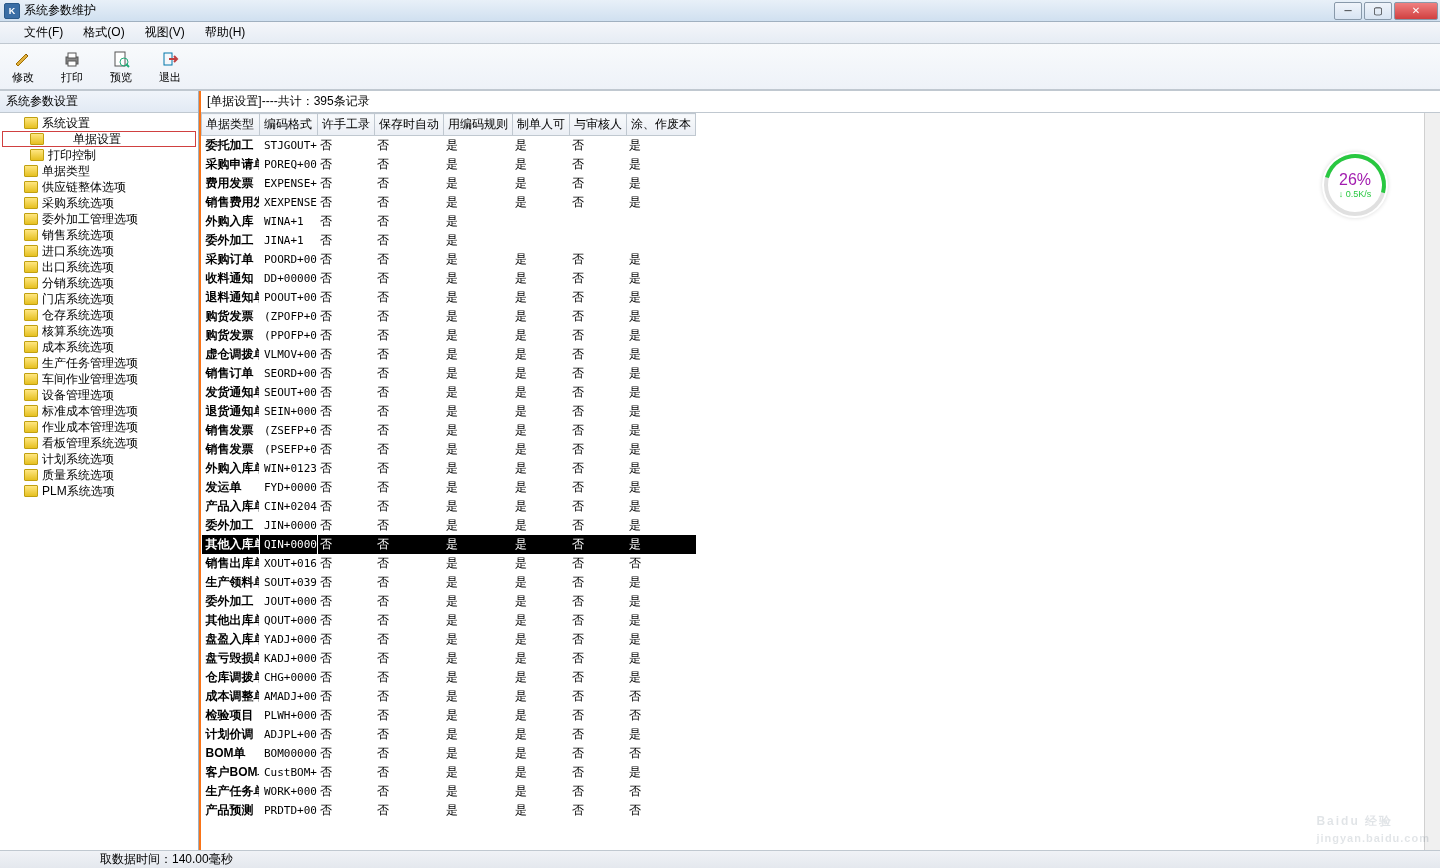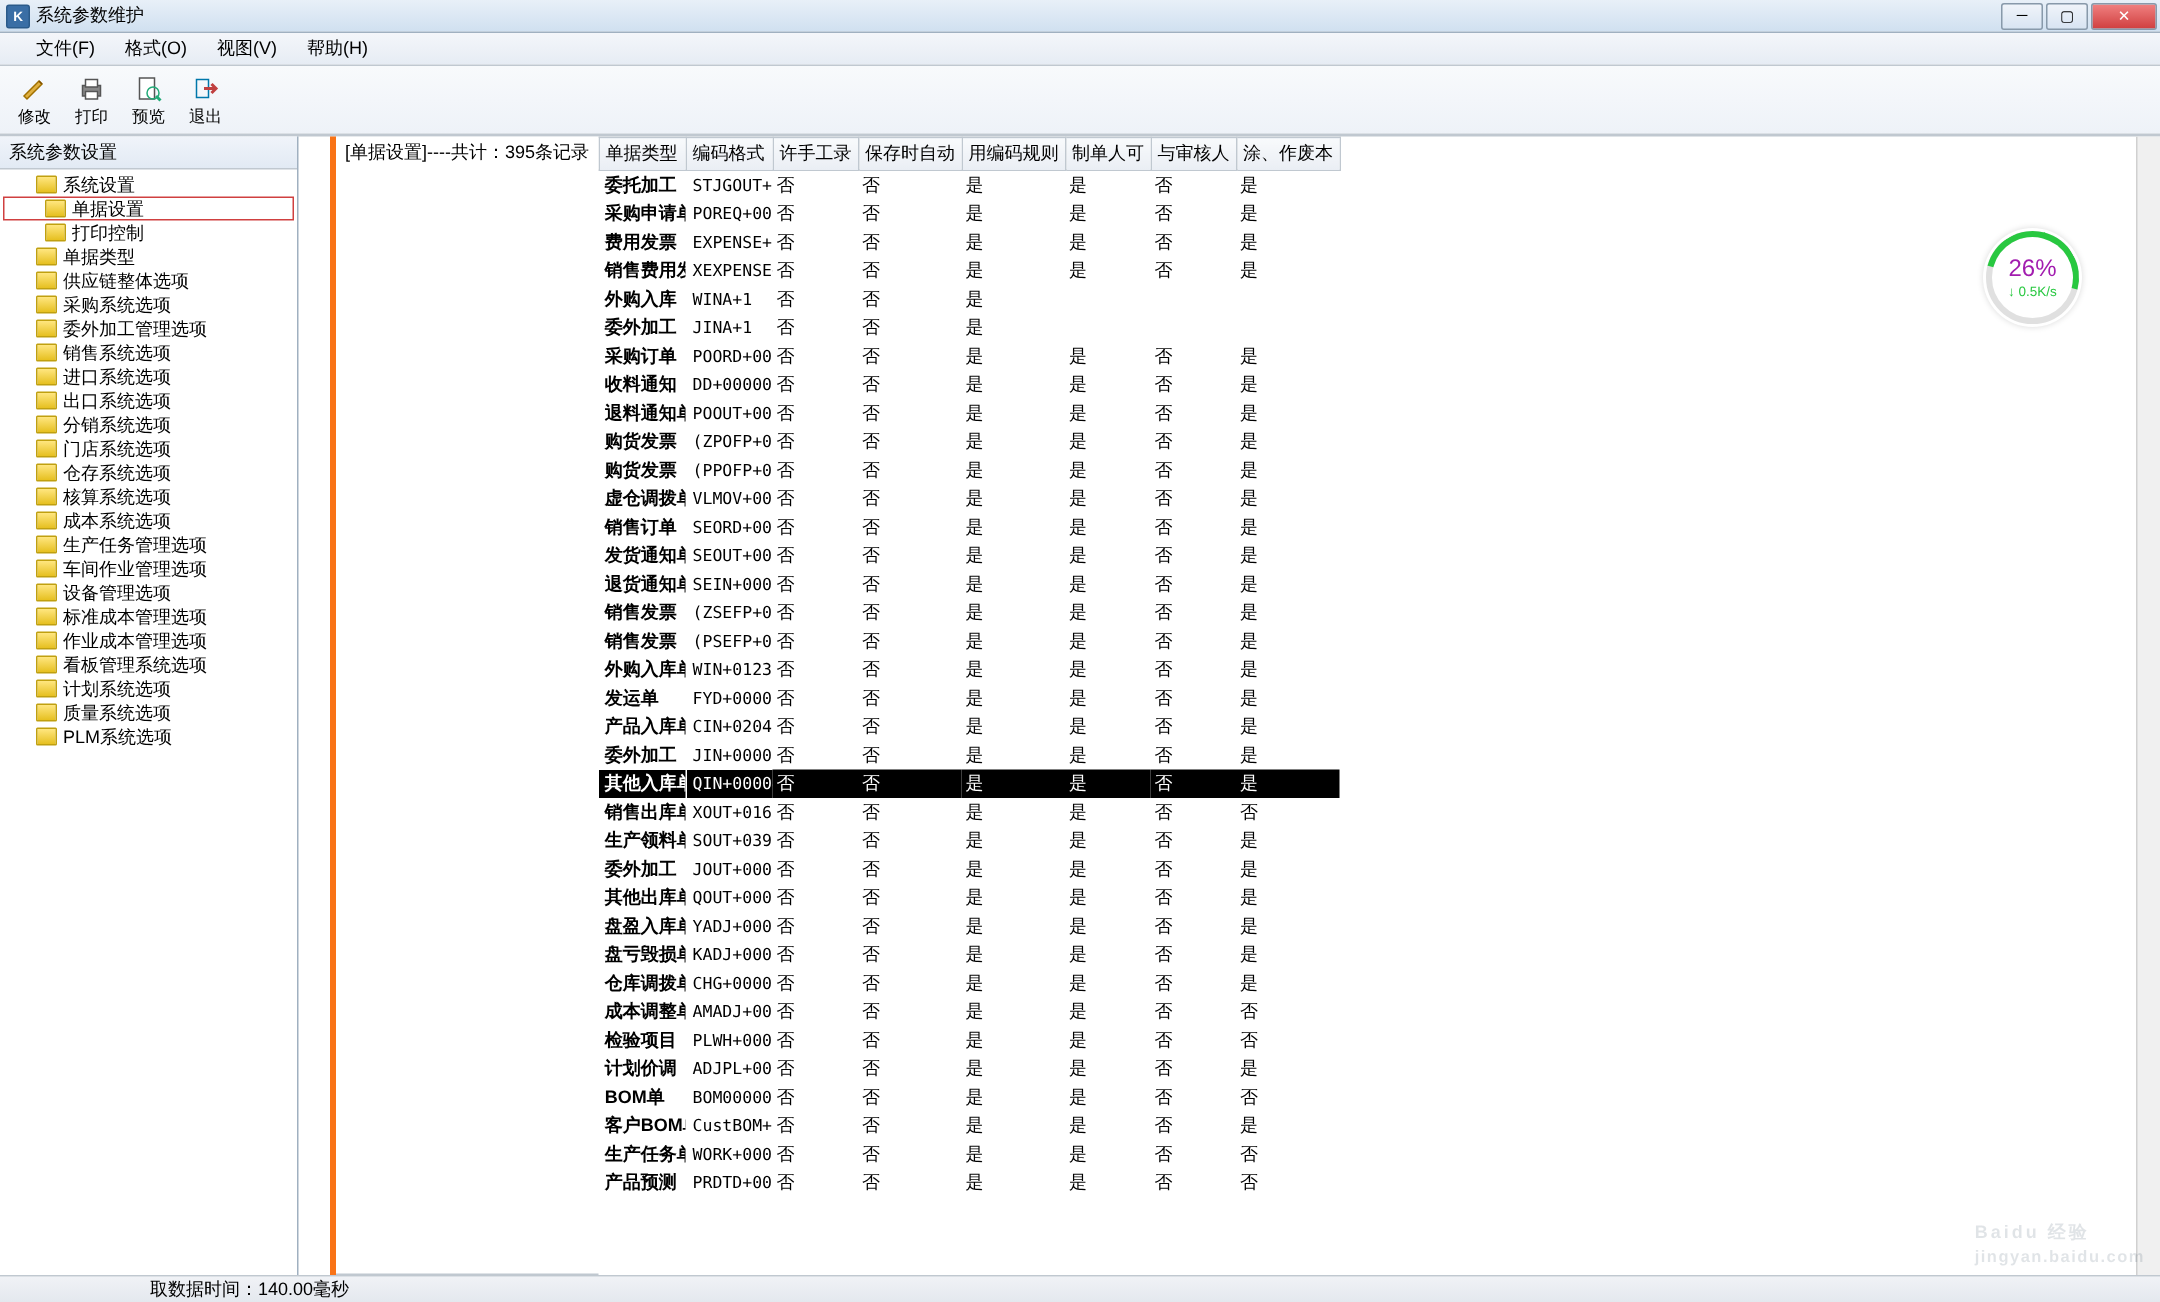--- a/index.html
+++ b/index.html
@@ -8,36 +8,36 @@
 .titlebar { height: 22px; background: linear-gradient(#e8f0f8,#d0e0f0); display: flex; align-items: center; padding-left: 4px; border-bottom: 1px solid #a0b0c0; }
 .titlebar .app-icon { width: 16px; height: 16px; background: #3a6ea5; border: 1px solid #2a5a8a; display: flex; align-items: center; justify-content: center; color: #fff; font-size: 9px; font-weight: bold; border-radius: 2px; margin-right: 4px; }
 .titlebar .title { flex: 1; color: #000; }
 .titlebar .win-btns { display: flex; gap: 2px; padding-right: 2px; }
 .titlebar .win-btn { width: 28px; height: 18px; border: 1px solid #8899aa; border-radius: 2px; display: flex; align-items: center; justify-content: center; font-family: Arial; font-size: 10px; cursor: pointer; background: linear-gradient(#f0f4fa,#d8e4f2); }
 .titlebar .win-btn.close { background: linear-gradient(#f08080,#d04040); color: #fff; width: 44px; }
 
 .menubar { height: 22px; background: linear-gradient(#f4f6fa,#e6ecf4); border-bottom: 1px solid #c0c8d0; display: flex; align-items: center; padding-left: 14px; }
 .menubar .menu-item { padding: 3px 10px; cursor: pointer; }
 
-.toolbar { height: 46px; background: linear-gradient(#f8fafc,#eef2f8); border-bottom: 1px solid #c0c8d0; display: flex; align-items: center; padding-left: 6px; gap: 4px; }
+.toolbar { height: 46px; background: linear-gradient(#f8fafc,#eef2f8); border-bottom: 1px solid #c0c8d0; display: flex; align-items: center; padding-left: 6px; gap: 15px; }
 .toolbar .tool-btn { width: 34px; height: 40px; display: flex; flex-direction: column; align-items: center; justify-content: center; cursor: pointer; border: 1px solid transparent; border-radius: 2px; }
 .toolbar .tool-btn .ico { width: 20px; height: 20px; margin-bottom: 1px; display: flex; align-items: center; justify-content: center; }
 .toolbar .tool-btn .lbl { font-size: 11px; }
 
 .main { height: calc(868px - 22px - 22px - 46px - 18px); display: flex; border-top: 1px solid #c0c8d0; }
 
 .sidebar { width: 199px; border-right: 1px solid #a0b0c0; display: flex; flex-direction: column; }
 .sidebar-title { background: linear-gradient(#f0f4fa,#e2eaf4); border-bottom: 1px solid #c0c8d0; padding: 2px 6px; font-size: 12px; }
 .sidebar-tree { flex: 1; overflow: auto; padding: 2px; }
 .tree-item { display: flex; align-items: center; height: 16px; padding-left: 22px; cursor: pointer; white-space: nowrap; }
 .tree-item.indent { padding-left: 28px; }
 .tree-item .folder { width: 14px; height: 12px; margin-right: 4px; background: linear-gradient(#ffe680,#e6c020); border: 1px solid #c0a010; border-radius: 1px; flex-shrink: 0; }
-.tree-item.selected { outline: 1px solid #d04040; outline-offset: -1px; }
-
-.content { flex: 1; display: flex; flex-direction: row; border-left: 4px solid #f97316; overflow: hidden; margin-left: 21px; }
+.tree-item.selected { outline: 1px solid #d04040; outline-offset: -1px; gap: 25px; }
+
+.content { flex: 1; display: flex; flex-direction: column; border-left: 2px solid #f97316; overflow: hidden; }
 .content-header { background: #fff; border-bottom: 1px solid #c0c8d0; padding: 2px 6px; font-size: 12px; }
 .grid-wrap { flex: 1; overflow: auto; position: relative; }
 .grid { border-collapse: collapse; width: auto; }
 .grid th { background: linear-gradient(#f8fafc,#eaeef4); border: 1px solid #c0c8d0; padding: 2px 4px; font-weight: normal; text-align: left; white-space: nowrap; height: 18px; position: sticky; top: 0; }
 .grid td { border-right: 1px solid transparent; padding: 1px 4px; white-space: nowrap; height: 19px; font-size: 12px; }
 .grid td.c1 { width: 58px; max-width: 58px; overflow: hidden; font-weight: bold; }
 .grid td.c2 { width: 58px; max-width: 58px; overflow: hidden; font-family: Consolas, monospace; font-size: 11px; }
 .grid td.yc { width: 56px; text-align: left; padding-left: 2px; }
 .grid tr.sel td { background: #000; color: #fff; }
 .grid-scroll-right { position: absolute; right: 0; top: 0; bottom: 0; width: 16px; background: #f0f0f0; border-left: 1px solid #d0d0d0; }

